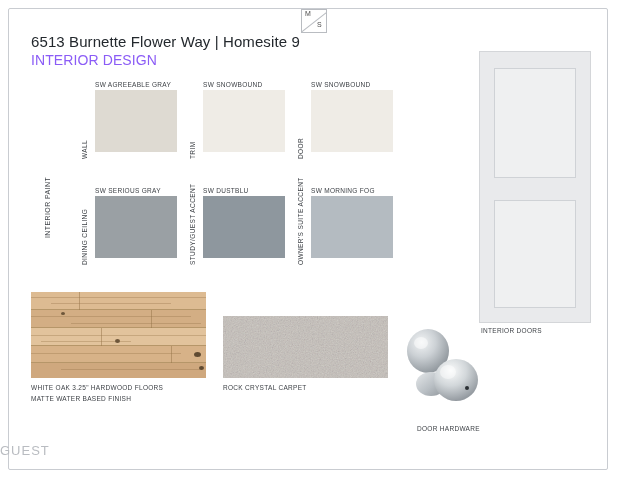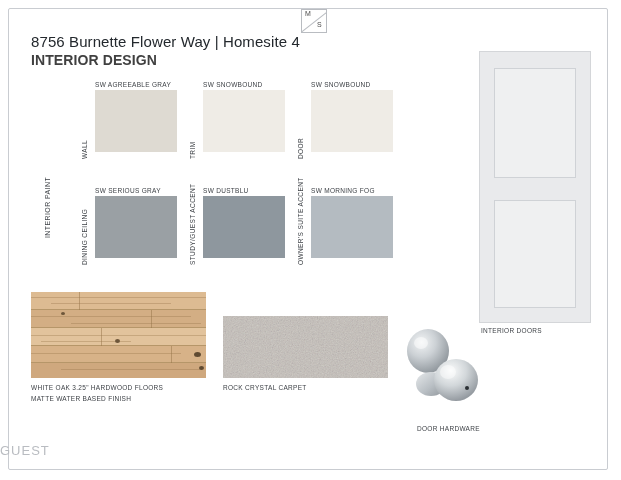--- a/index.html
+++ b/index.html
@@ -68,24 +68,23 @@
     font-size: 15px;
     color: #23282d;
     letter-spacing: 0.1px;
     white-space: nowrap;
   }
   .subtitle {
     position: absolute;
     left: 22px;
     top: 43px;
     font-size: 14px;
-    color: #404040;
+    color: #8b5cf6;
     letter-spacing: 0.1px;
     white-space: nowrap;
-    font-weight: bold;
   }
 
   
   .vlabel {
     position: absolute;
     transform-origin: left bottom;
     transform: rotate(-90deg);
     font-size: 6.5px;
     letter-spacing: 0.4px;
     color: #3b3f44;
@@ -190,21 +189,21 @@
 <body>
 
 <div class="sheet">
 
   <div class="top-tag">
     <div class="diag"></div>
     <div class="m">M</div>
     <div class="s">S</div>
   </div>
 
-  <div class="title">8756 Burnette Flower Way | Homesite 4</div>
+  <div class="title">6513 Burnette Flower Way | Homesite 9</div>
   <div class="subtitle">INTERIOR DESIGN</div>
 
   <div class="vlabel" style="left:42px; top:222px; font-size:7px;">INTERIOR PAINT</div>
 
   <div class="hlabel" style="left:86px; top:72px;">SW AGREEABLE GRAY</div>
   <div class="swatch" style="left:86px; top:81px; width:82px; height:62px; background:#dedad2;"></div>
   <div class="vlabel" style="left:79px; top:143px;">WALL</div>
 
   <div class="hlabel" style="left:194px; top:72px;">SW SNOWBOUND</div>
   <div class="swatch" style="left:194px; top:81px; width:82px; height:62px; background:#efece6;"></div>

